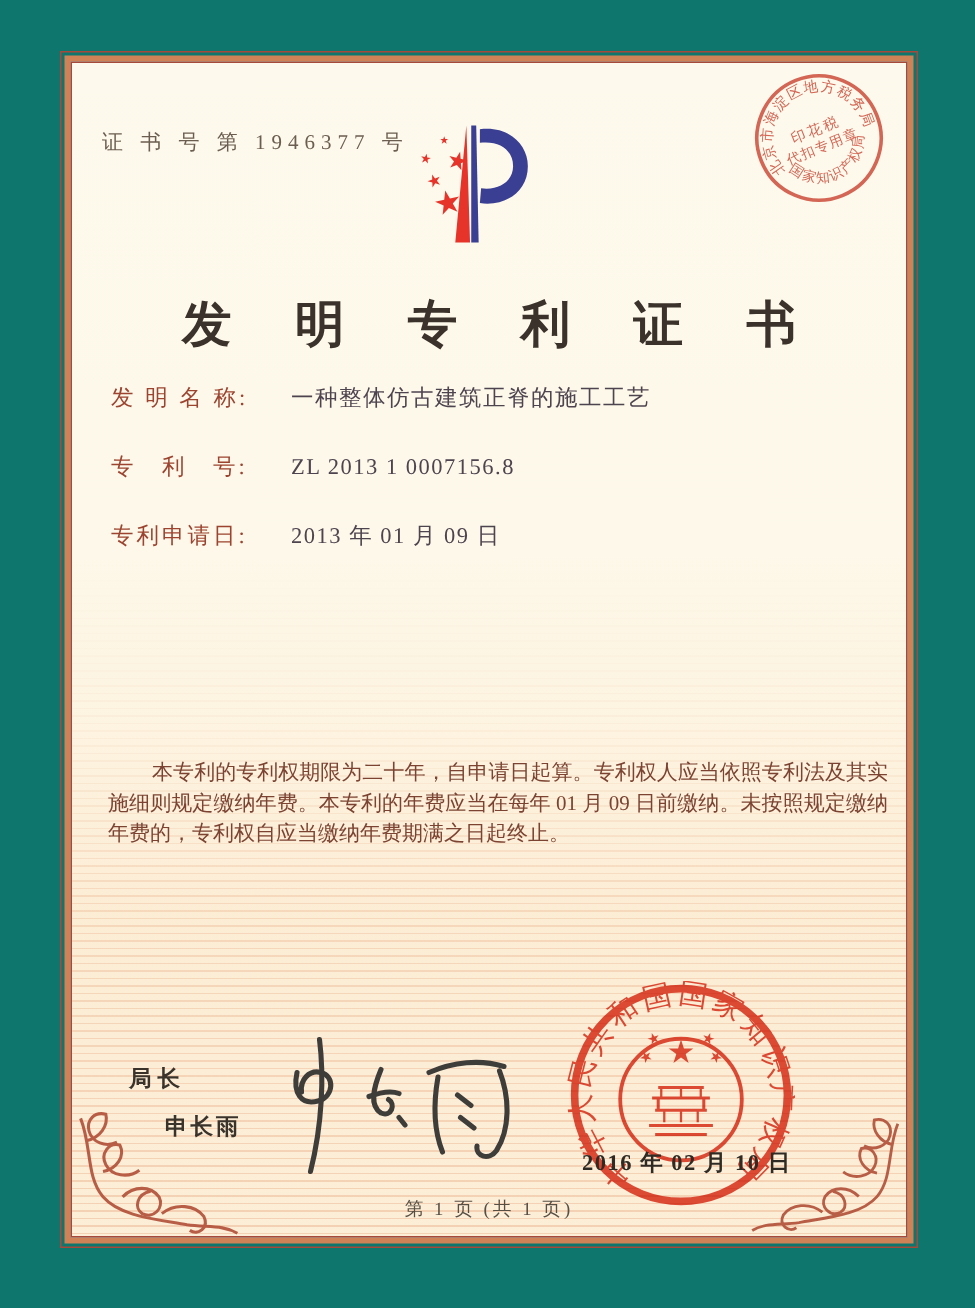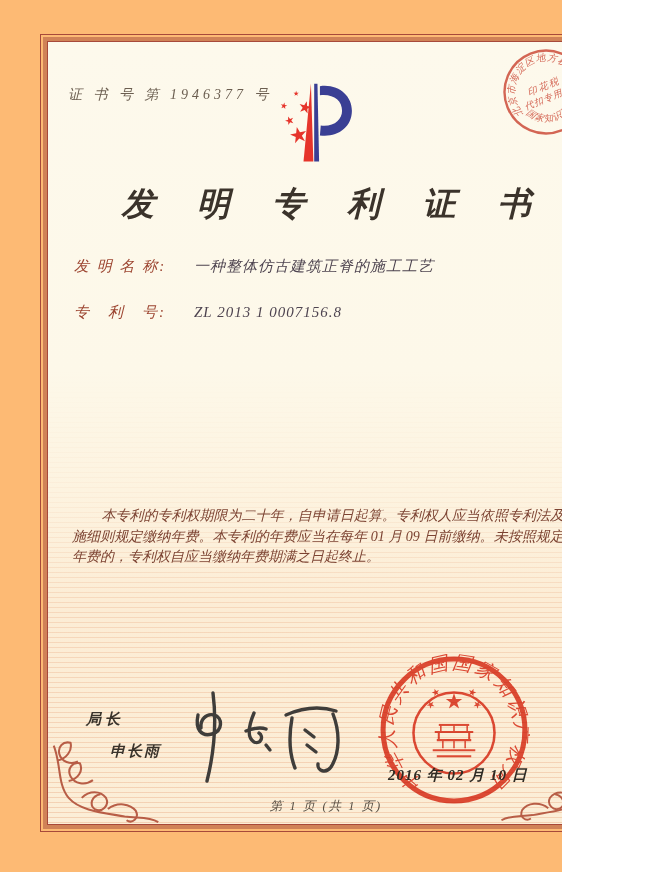--- a/index.html
+++ b/index.html
@@ -1,22 +1,21 @@
 <!DOCTYPE html>
 <html><head>
 <meta charset="utf-8">
 <style>
   html,body{margin:0;padding:0;}
   .page{
     position:relative;
-    width:562px;height:872px;
-    background:#fdba74;
+    width:650px;height:872px;
+    background:#0f766e;
     font-family:"Liberation Serif","DejaVu Serif",serif;
     overflow:hidden;
-    font-style:italic;
   }
   .frame-outer{
     position:absolute;left:40px;top:34px;width:572px;height:798px;
     border:1px solid #a7493a;padding:2px;box-sizing:border-box;
   }
   .frame-mid{
     width:100%;height:100%;box-sizing:border-box;
     border:4px solid #d08257;
   }
   .frame-inner{
@@ -31,21 +30,21 @@
   .cert-no{
     position:absolute;left:20px;top:44px;
     font-size:14px;color:#6b5e50;letter-spacing:4px;white-space:nowrap;
   }
   .logo{position:absolute;left:226px;top:40px;}
   .tax-stamp{
     position:absolute;left:452px;top:4px;width:92px;height:92px;
     transform:rotate(-22deg);opacity:0.82;mix-blend-mode:multiply;
   }
   .doc-title{
-    position:absolute;left:0;right:0;top:140px;
+    position:absolute;left:0;right:0;top:152px;
     text-align:center;font-size:33px;font-weight:600;color:#3b332b;
     letter-spacing:17px;text-indent:17px;white-space:nowrap;
   }
   .fields{position:absolute;left:26px;top:212px;}
   .field-row{height:23px;line-height:23px;margin-bottom:23px;white-space:nowrap;}
   .flabel{
     display:inline-block;min-width:96px;
     font-size:15px;color:#9c4430;letter-spacing:2px;
   }
   .fvalue{font-size:15px;color:#4e4450;letter-spacing:1px;margin-left:20px;}
@@ -114,20 +113,24 @@
         <div class="doc-title">发 明 专 利 证 书</div>
 
         <div class="fields">
           <div class="field-row">
             <span class="flabel">发 明 名 称:</span>
             <span class="fvalue">一种整体仿古建筑正脊的施工工艺</span>
           </div>
           <div class="field-row">
             <span class="flabel">专　利　号:</span>
             <span class="fvalue">ZL 2013 1 0007156.8</span>
+          </div>
+          <div class="field-row">
+            <span class="flabel">专利申请日:</span>
+            <span class="fvalue">2013 年 01 月 09 日</span>
           </div>
         </div>
 
         <div class="body-text">
           <p>本专利的专利权期限为二十年，自申请日起算。专利权人应当依照专利法及其实施细则规定缴纳年费。本专利的年费应当在每年 01 月 09 日前缴纳。未按照规定缴纳年费的，专利权自应当缴纳年费期满之日起终止。</p>
         </div>
 
         <div class="sig-title">局长</div>
         <div class="sig-name">申长雨</div>
 

